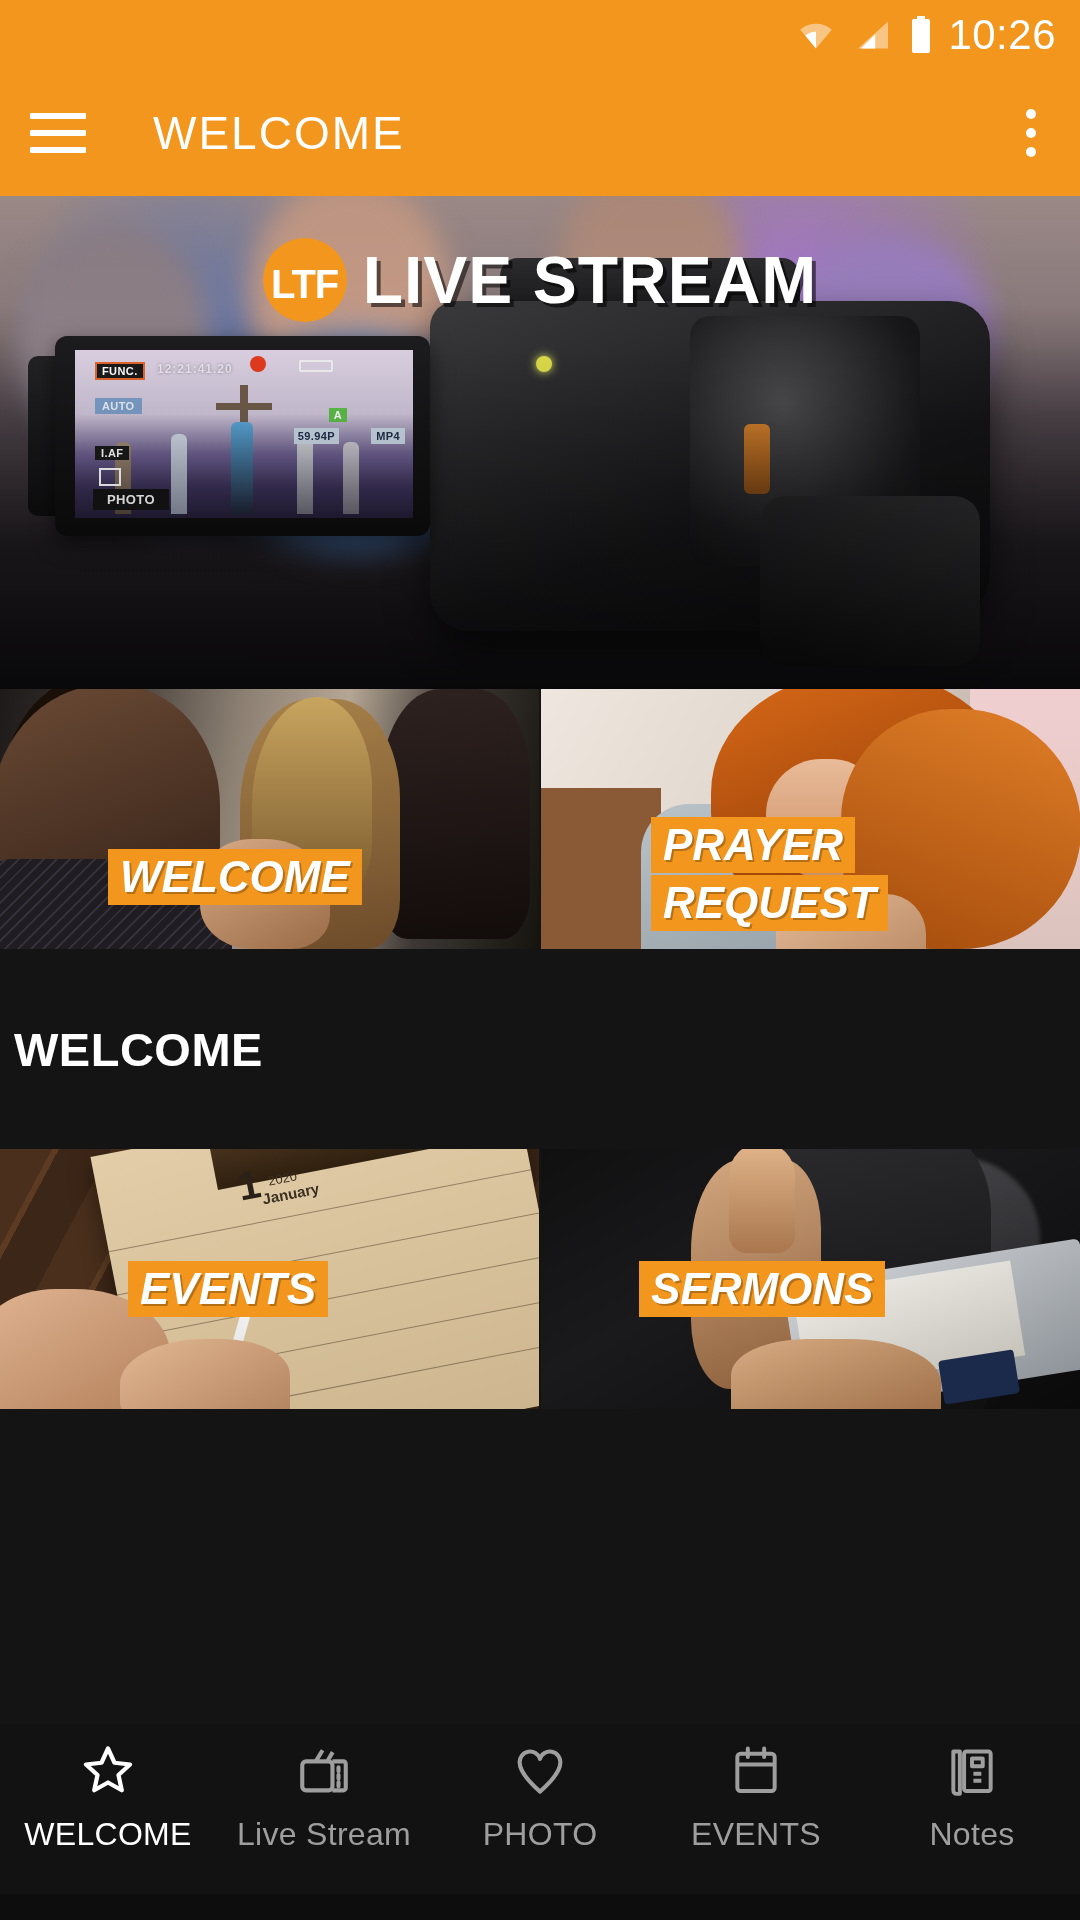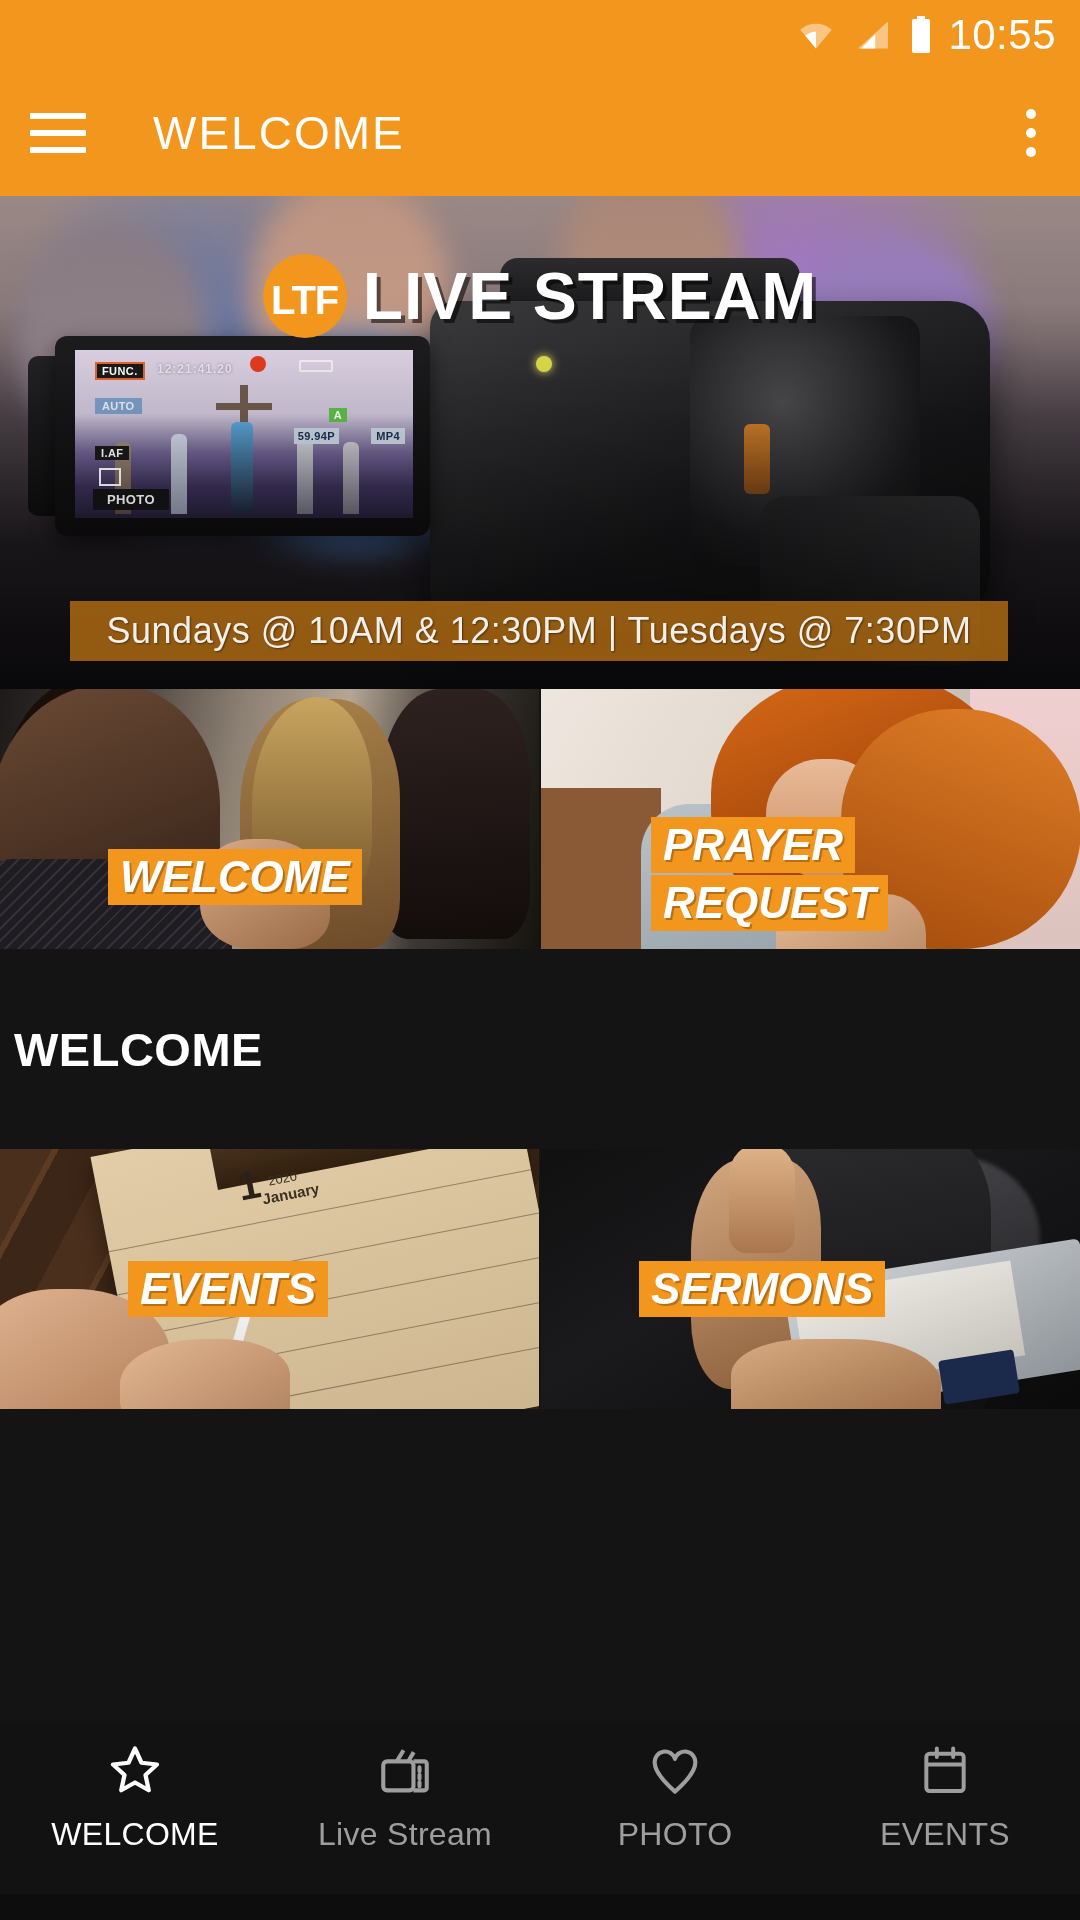--- a/index.html
+++ b/index.html
@@ -88,21 +88,21 @@
   .ov-photo{ left:18px; bottom:8px; background:#141414; padding:3px 14px; font-size:13px; }
   .ov-batt{ right:80px; top:10px; width:34px; height:12px; border:2px solid #eee; border-radius:2px; }
   .ov-mp4{ right:8px; top:78px; background:#c9d6e4; color:#20304a; padding:2px 5px; font-size:11px; }
   .ov-a{ right:66px; top:58px; background:#5fbf4a; color:#fff; padding:1px 5px; font-size:11px; }
   .ov-5994{ right:74px; top:78px; background:#c9d6e4; color:#20304a; padding:2px 4px; font-size:11px; }
 
   .hero-veil{ position:absolute; inset:0;
     background:linear-gradient(180deg, rgba(0,0,0,.04) 0%, rgba(0,0,0,0) 30%, rgba(0,0,0,.25) 78%, rgba(0,0,0,.5) 100%); }
 
   
-  .hero-title{ position:absolute; left:0; right:0; top:58px; display:flex;
+  .hero-title{ position:absolute; left:0; right:0; top:42px; display:flex;
     align-items:center; justify-content:center; gap:16px; }
   .ltf-badge{ width:84px; height:84px; border-radius:50%; background:#F2961E;
     display:flex; align-items:center; justify-content:center; }
   .ltf-badge span{ color:#fff; font-weight:bold; font-size:40px; font-style:normal;
     letter-spacing:-1px; line-height:1; transform:translateY(4px); }
   .hero-title h1{ color:#fff; font-size:66px; font-weight:bold; letter-spacing:1px;
     text-shadow:4px 4px 0 rgba(0,0,0,.55); }
 
   
   .schedule{ position:absolute; left:70px; right:72px; bottom:28px;
@@ -216,21 +216,21 @@
     <path d="M12 21 L4.8 12.4 A11 11 0 0 1 12 9.8 Z" fill="#ffffff"></path>
   </svg>
   <svg class="sb-icon" width="42" height="36" viewBox="0 0 24 24">
     <path d="M22 3 L22 21 L2 21 Z" fill="#ffffff" opacity="0.45"></path>
     <path d="M13.5 11.5 L13.5 21 L4 21 Z" fill="#ffffff"></path>
   </svg>
   <svg class="sb-icon" width="26" height="40" viewBox="0 0 14 24">
     <rect x="4.6" y="0.6" width="4.8" height="2" fill="#ffffff"></rect>
     <rect x="1.6" y="2.4" width="10.8" height="20.4" rx="1" fill="#ffffff"></rect>
   </svg>
-  <span class="sb-time">10:55</span>
+  <span class="sb-time">10:26</span>
 </div>
 
 <div class="app-bar">
   <div class="hamburger">
     <span></span>
       <span></span>
       <span></span>
   </div>
   <div class="app-title">WELCOME</div>
   <div class="overflow">
@@ -286,23 +286,20 @@
       <div class="hero-veil"></div>
     </div>
 
     <div class="hero-title">
       <div class="ltf-badge">
         <span>LTF</span>
       </div>
       <h1>LIVE STREAM</h1>
     </div>
 
-    <div class="schedule">
-      <span>Sundays @ 10AM &amp; 12:30PM | Tuesdays @ 7:30PM</span>
-    </div>
   </div>
 
   <div class="row">
     <div class="tile">
       <div class="tile-img">
         <div class="w-bg"></div>
         <div class="w-p3"></div>
         <div class="w-p2"></div>
           <div class="w-p2h"></div>
         <div class="w-braids"></div>
@@ -409,19 +406,30 @@
     <div class="nav-icon">
       <svg width="56" height="56" viewBox="0 0 24 24" fill="none" stroke="#9e9e9e" stroke-width="1.7" stroke-linejoin="round">
         <rect x="4" y="4.6" width="16" height="16" rx="1.4"></rect>
         <path d="M4 9.2 h16"></path>
         <path d="M8.5 2.4 v3.6 M15.5 2.4 v3.6" stroke-linecap="round"></path>
       </svg>
     </div>
     <div class="nav-label">EVENTS</div>
   </div>
 
+  <div class="nav-item">
+    <div class="nav-icon">
+      <svg width="56" height="56" viewBox="0 0 24 24" fill="none" stroke="#9e9e9e" stroke-width="1.7" stroke-linejoin="round">
+        <path d="M4 3.6 v16.8 a1.4 1.4 0 0 0 1.4 1.4 h1.4 V3.6 Z"></path>
+        <rect x="8.6" y="3.6" width="11.4" height="17" rx="1"></rect>
+        <rect x="12" y="6.6" width="4.6" height="3.4"></rect>
+        <path d="M12.6 13.2 h3.4 M12.6 16.2 h3.4"></path>
+      </svg>
+    </div>
+    <div class="nav-label">Notes</div>
+  </div>
 </div>
 
 <div class="android-nav">
   
   
   
 </div>
 
 </body></html>

